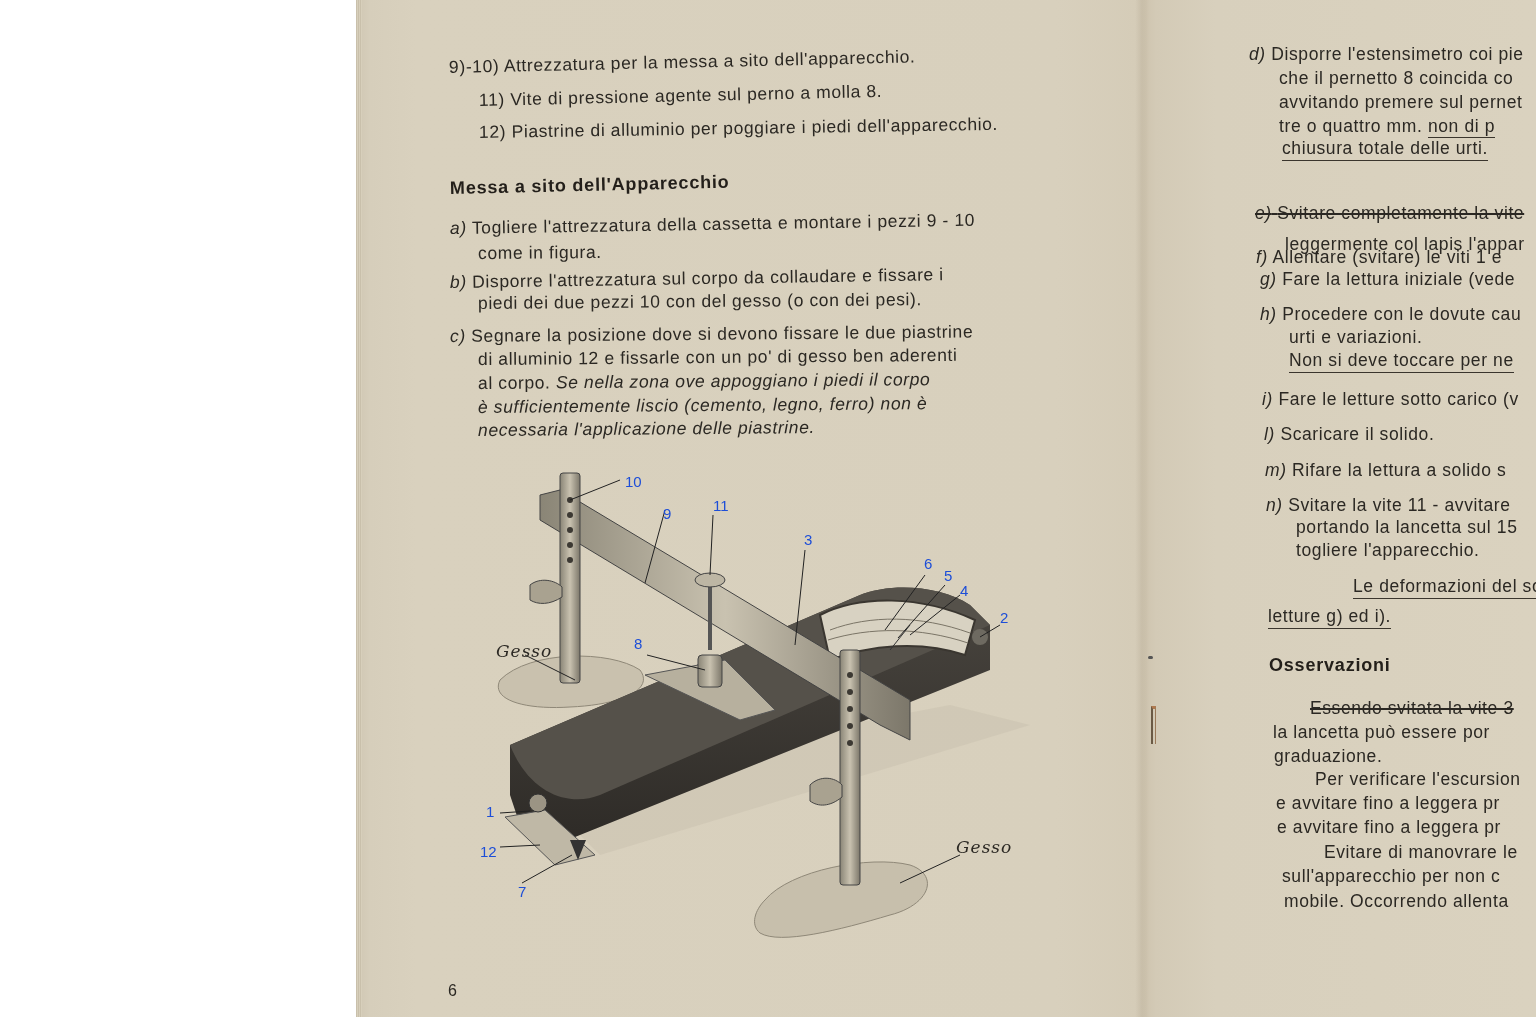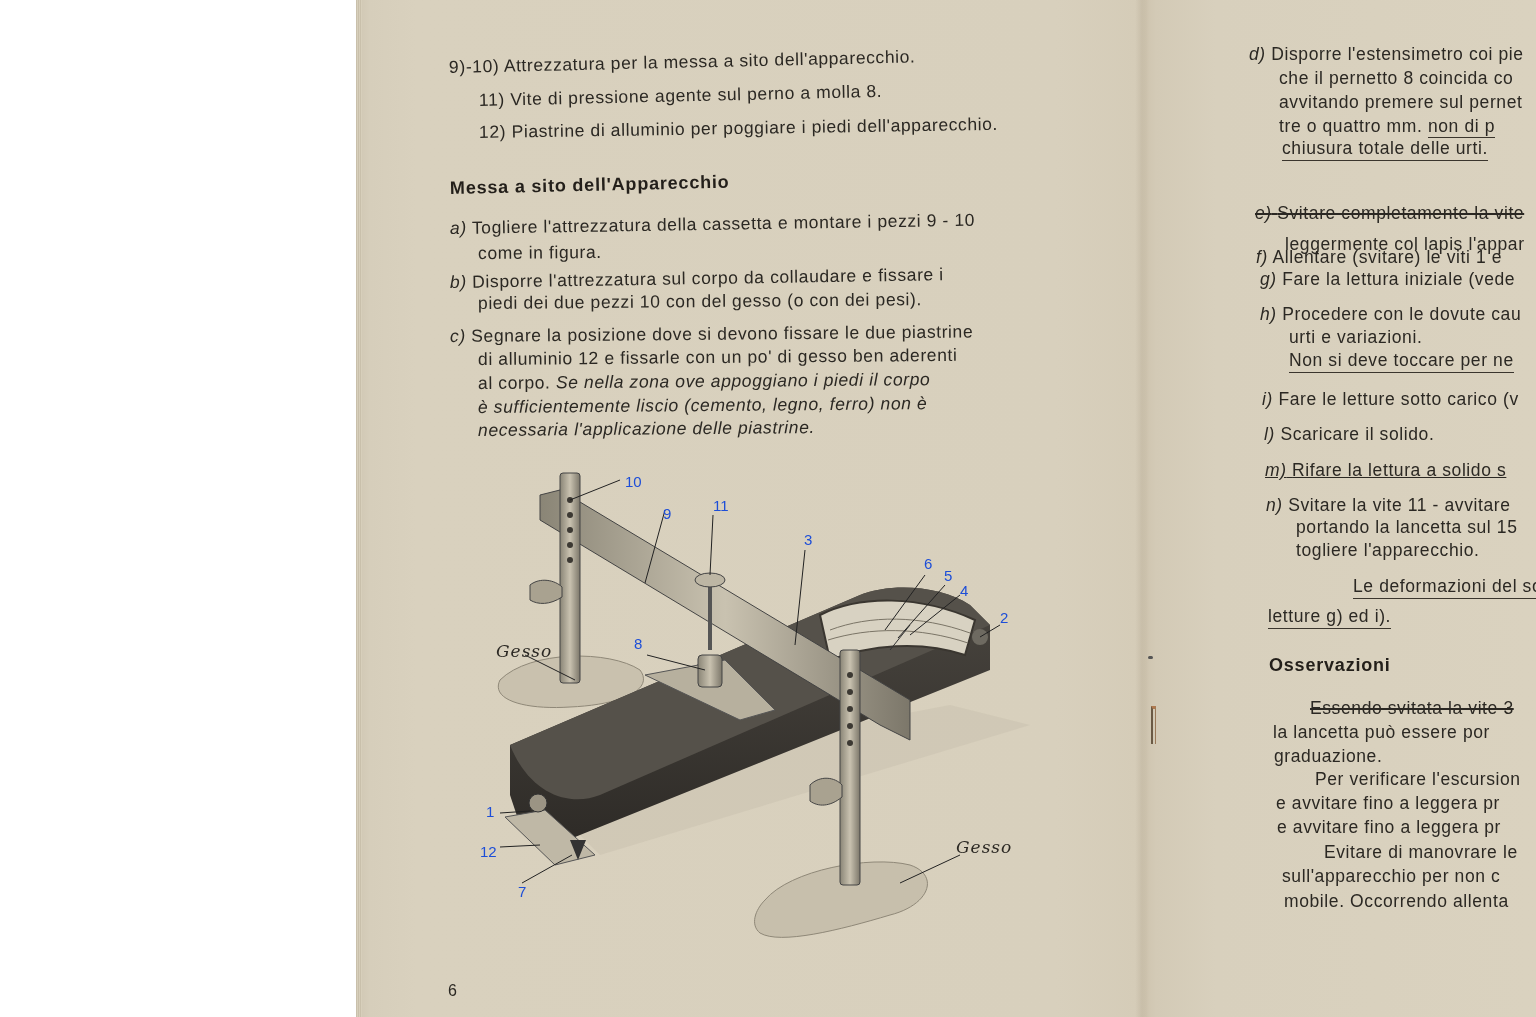--- a/index.html
+++ b/index.html
@@ -213,21 +213,21 @@
   <div class="txt ul" style="left:1289px; top:350px;">Non  si  deve  toccare  per  ne</div>
 
   <div class="txt" style="left:1262px; top:389px;">
     <span class="it">i)</span>
     <span>Fare le letture  sotto carico  (v</span>
   </div>
   <div class="txt" style="left:1264px; top:424px;">
     <span class="it">l)</span>
     <span>Scaricare  il  solido.</span>
   </div>
-  <div class="txt" style="left:1265px; top:460px;text-decoration:underline;">
+  <div class="txt" style="left:1265px; top:460px;">
     <span class="it">m)</span>
     <span>Rifare  la  lettura  a  solido  s</span>
   </div>
   <div class="txt" style="left:1266px; top:495px;">
     <span class="it">n)</span>
     <span>Svitare  la  vite  11  -  avvitare</span>
   </div>
   <div class="txt" style="left:1296px; top:517px;">portando  la  lancetta  sul  15</div>
   <div class="txt" style="left:1296px; top:540px;">togliere  l'apparecchio.</div>
 

